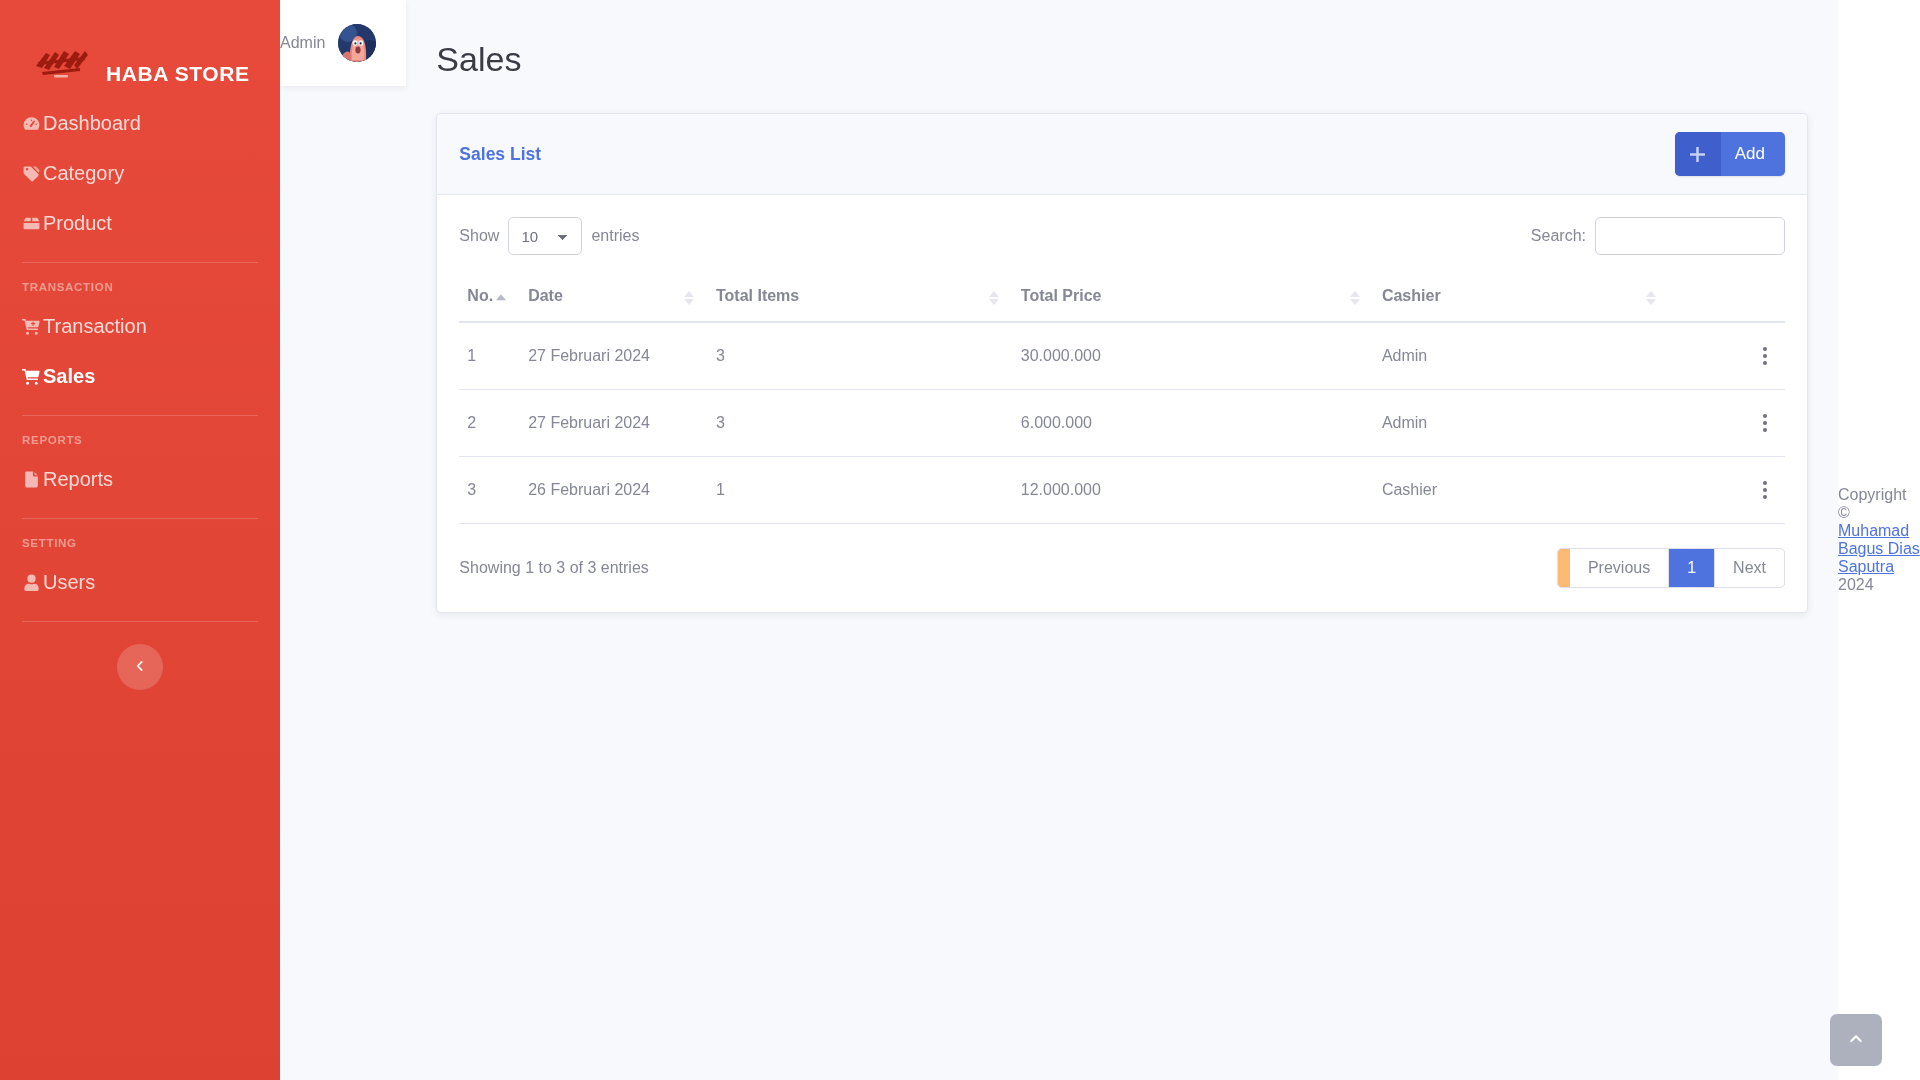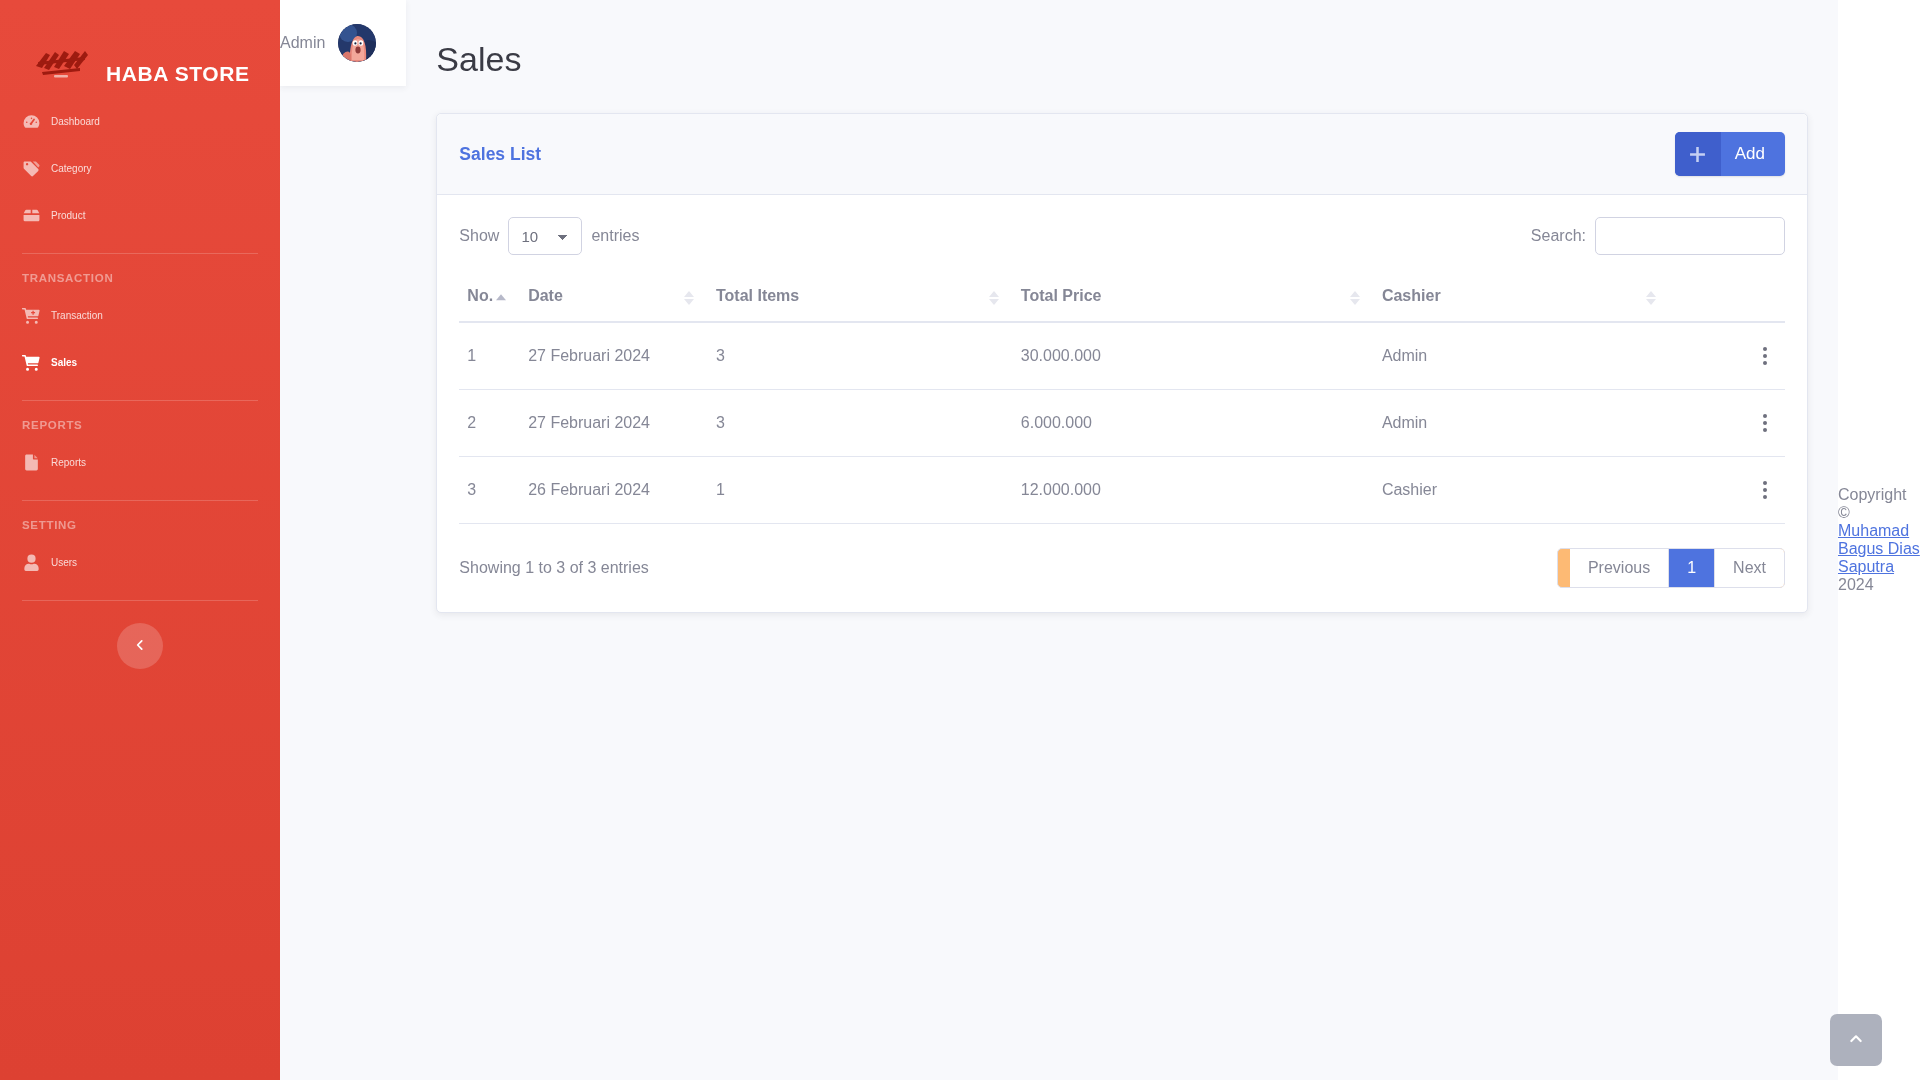--- a/index.html
+++ b/index.html
@@ -41,24 +41,24 @@
     font-weight: bold;
     letter-spacing: 0.6px;
     color: #ffffff;
     white-space: nowrap;
   }
 
   .nav { padding-top: 12px; }
   .nav-item {
     display: flex;
     align-items: center;
-    gap: 10px;
+    gap: 2px;
     padding: 14px 0 14px 22px;
     color: rgba(255,255,255,0.8);
-    font-size: 10px;
+    font-size: 20px;
     text-decoration: none;
     cursor: pointer;
     line-height: 1.1;
   }
   .nav-item.active { color: #ffffff; font-weight: bold; }
   .nav-item .ico { width: 19px; height: 19px; display:inline-flex; align-items:center; justify-content:center; opacity: .78; }
   .nav-item.active .ico { opacity: 1; }
   .nav-item .ico svg { display:block; }
 
   .nav-divider {

